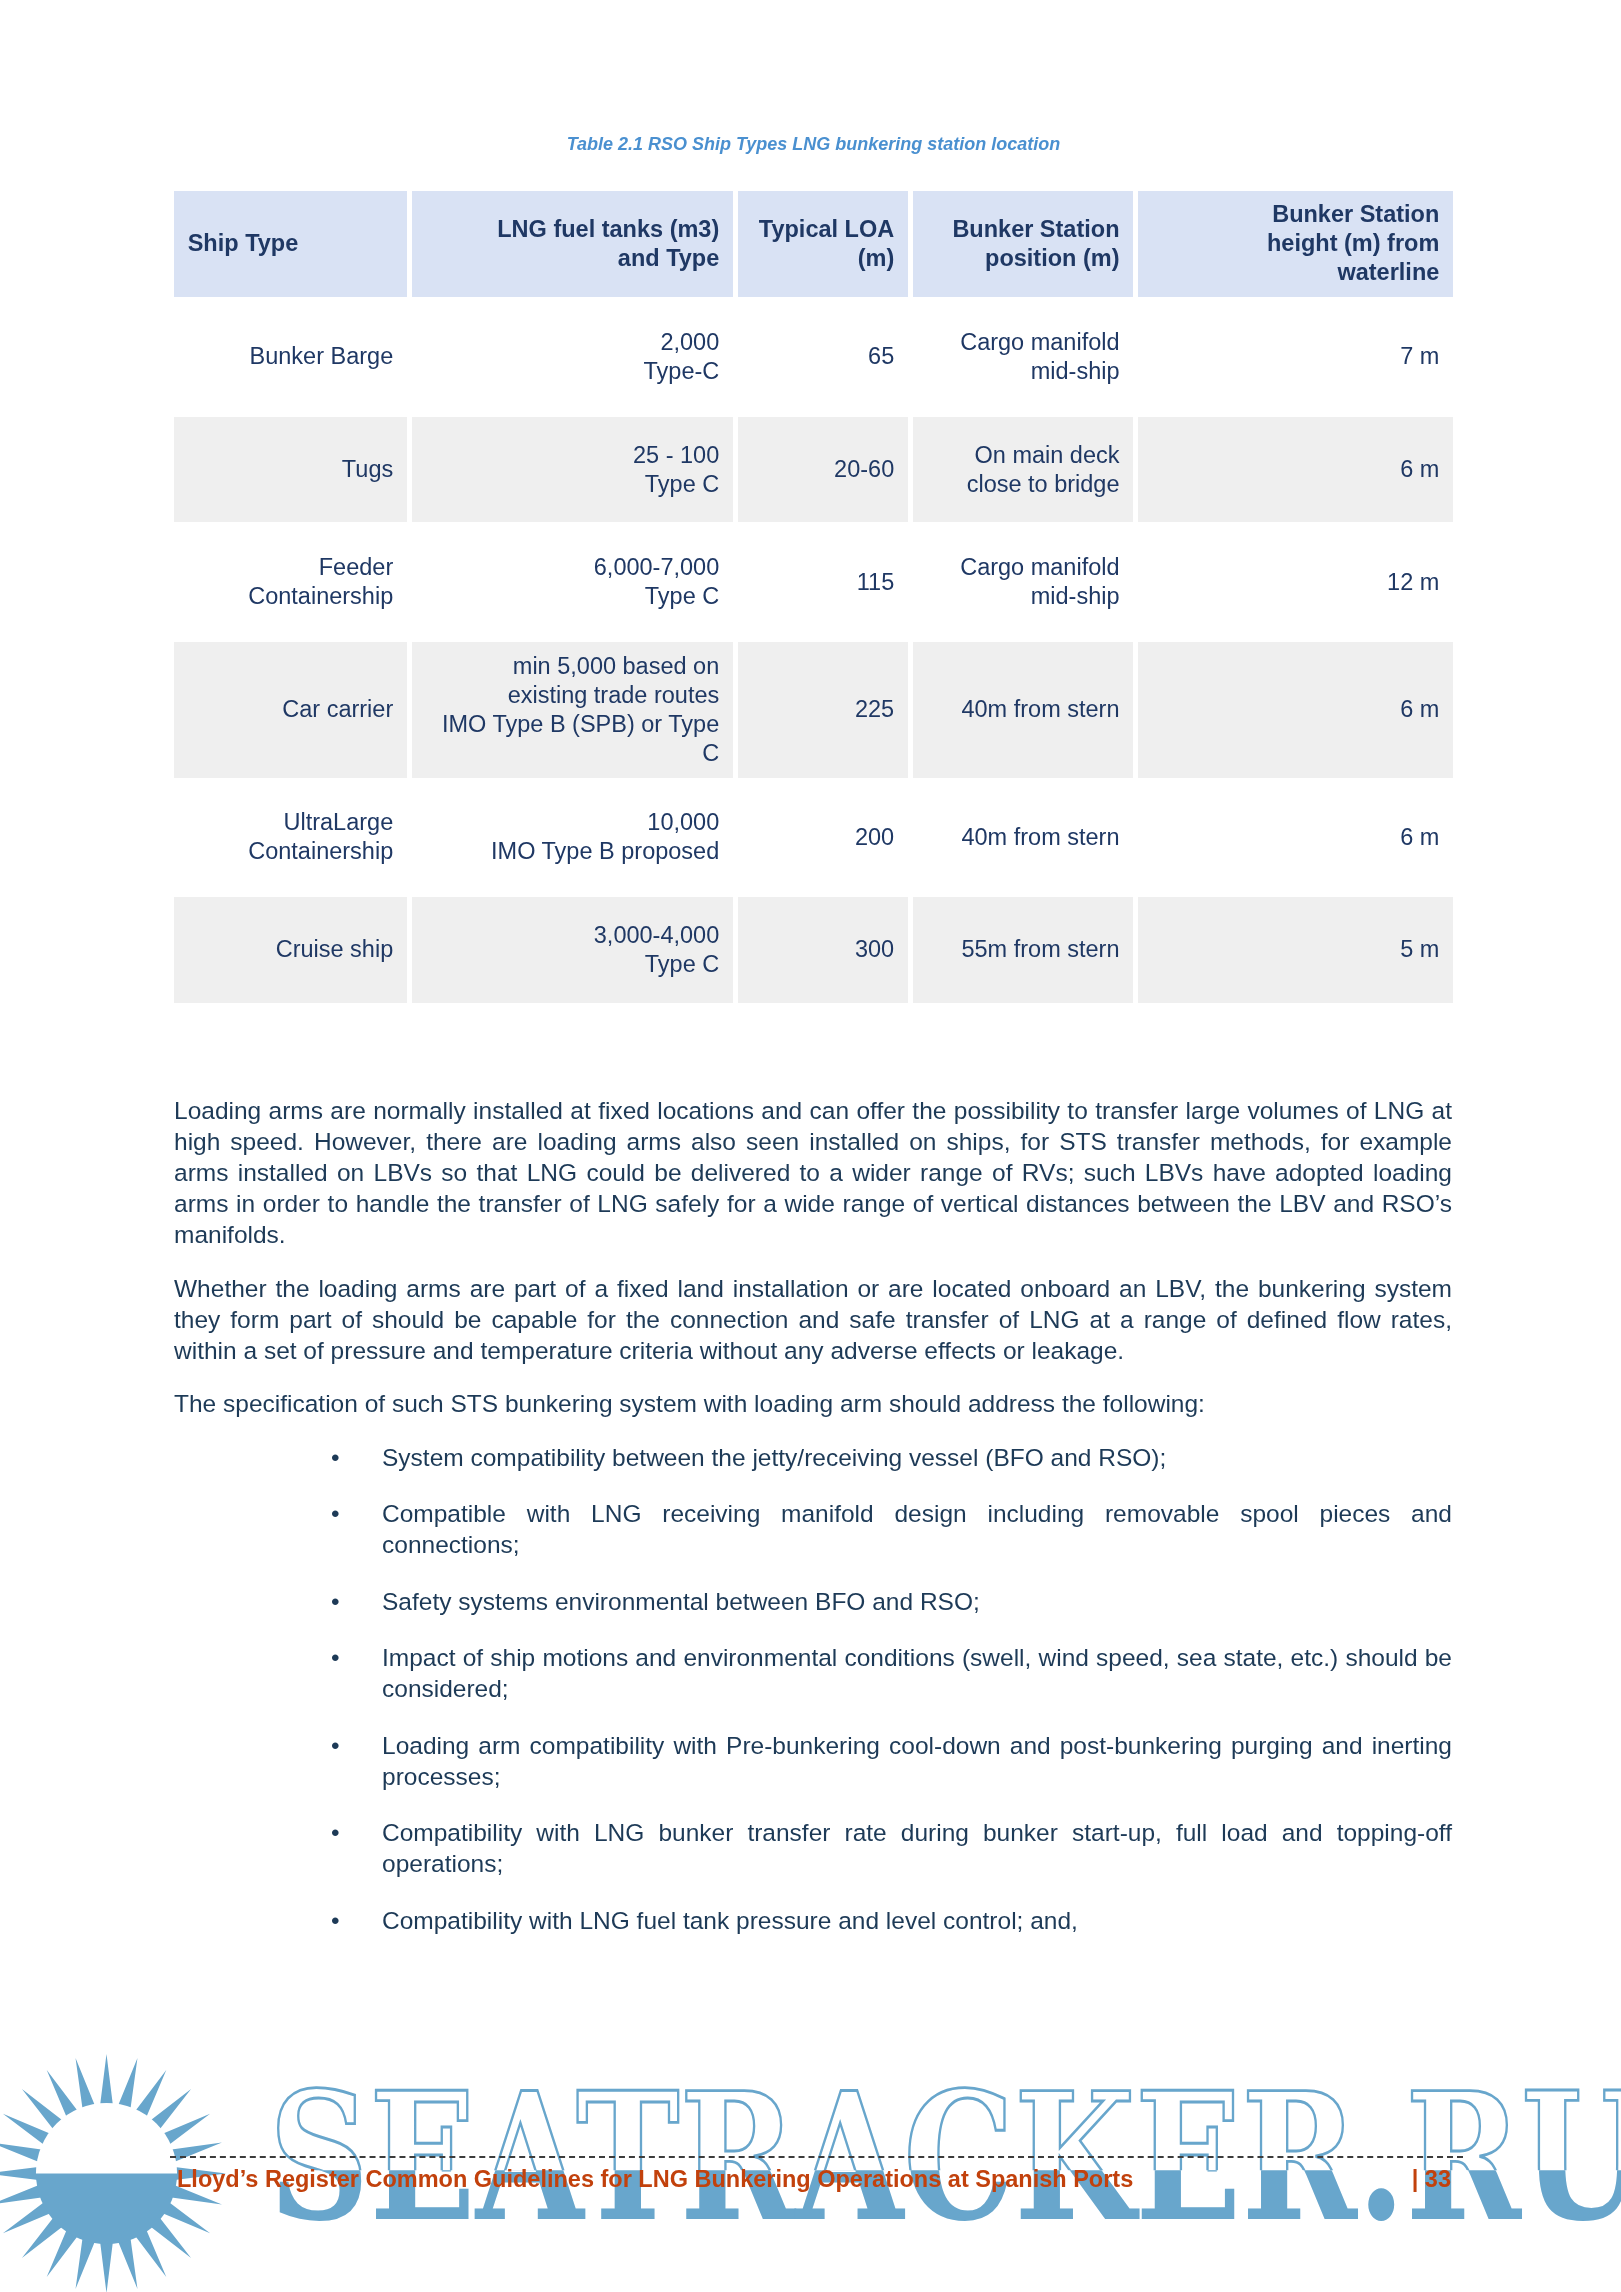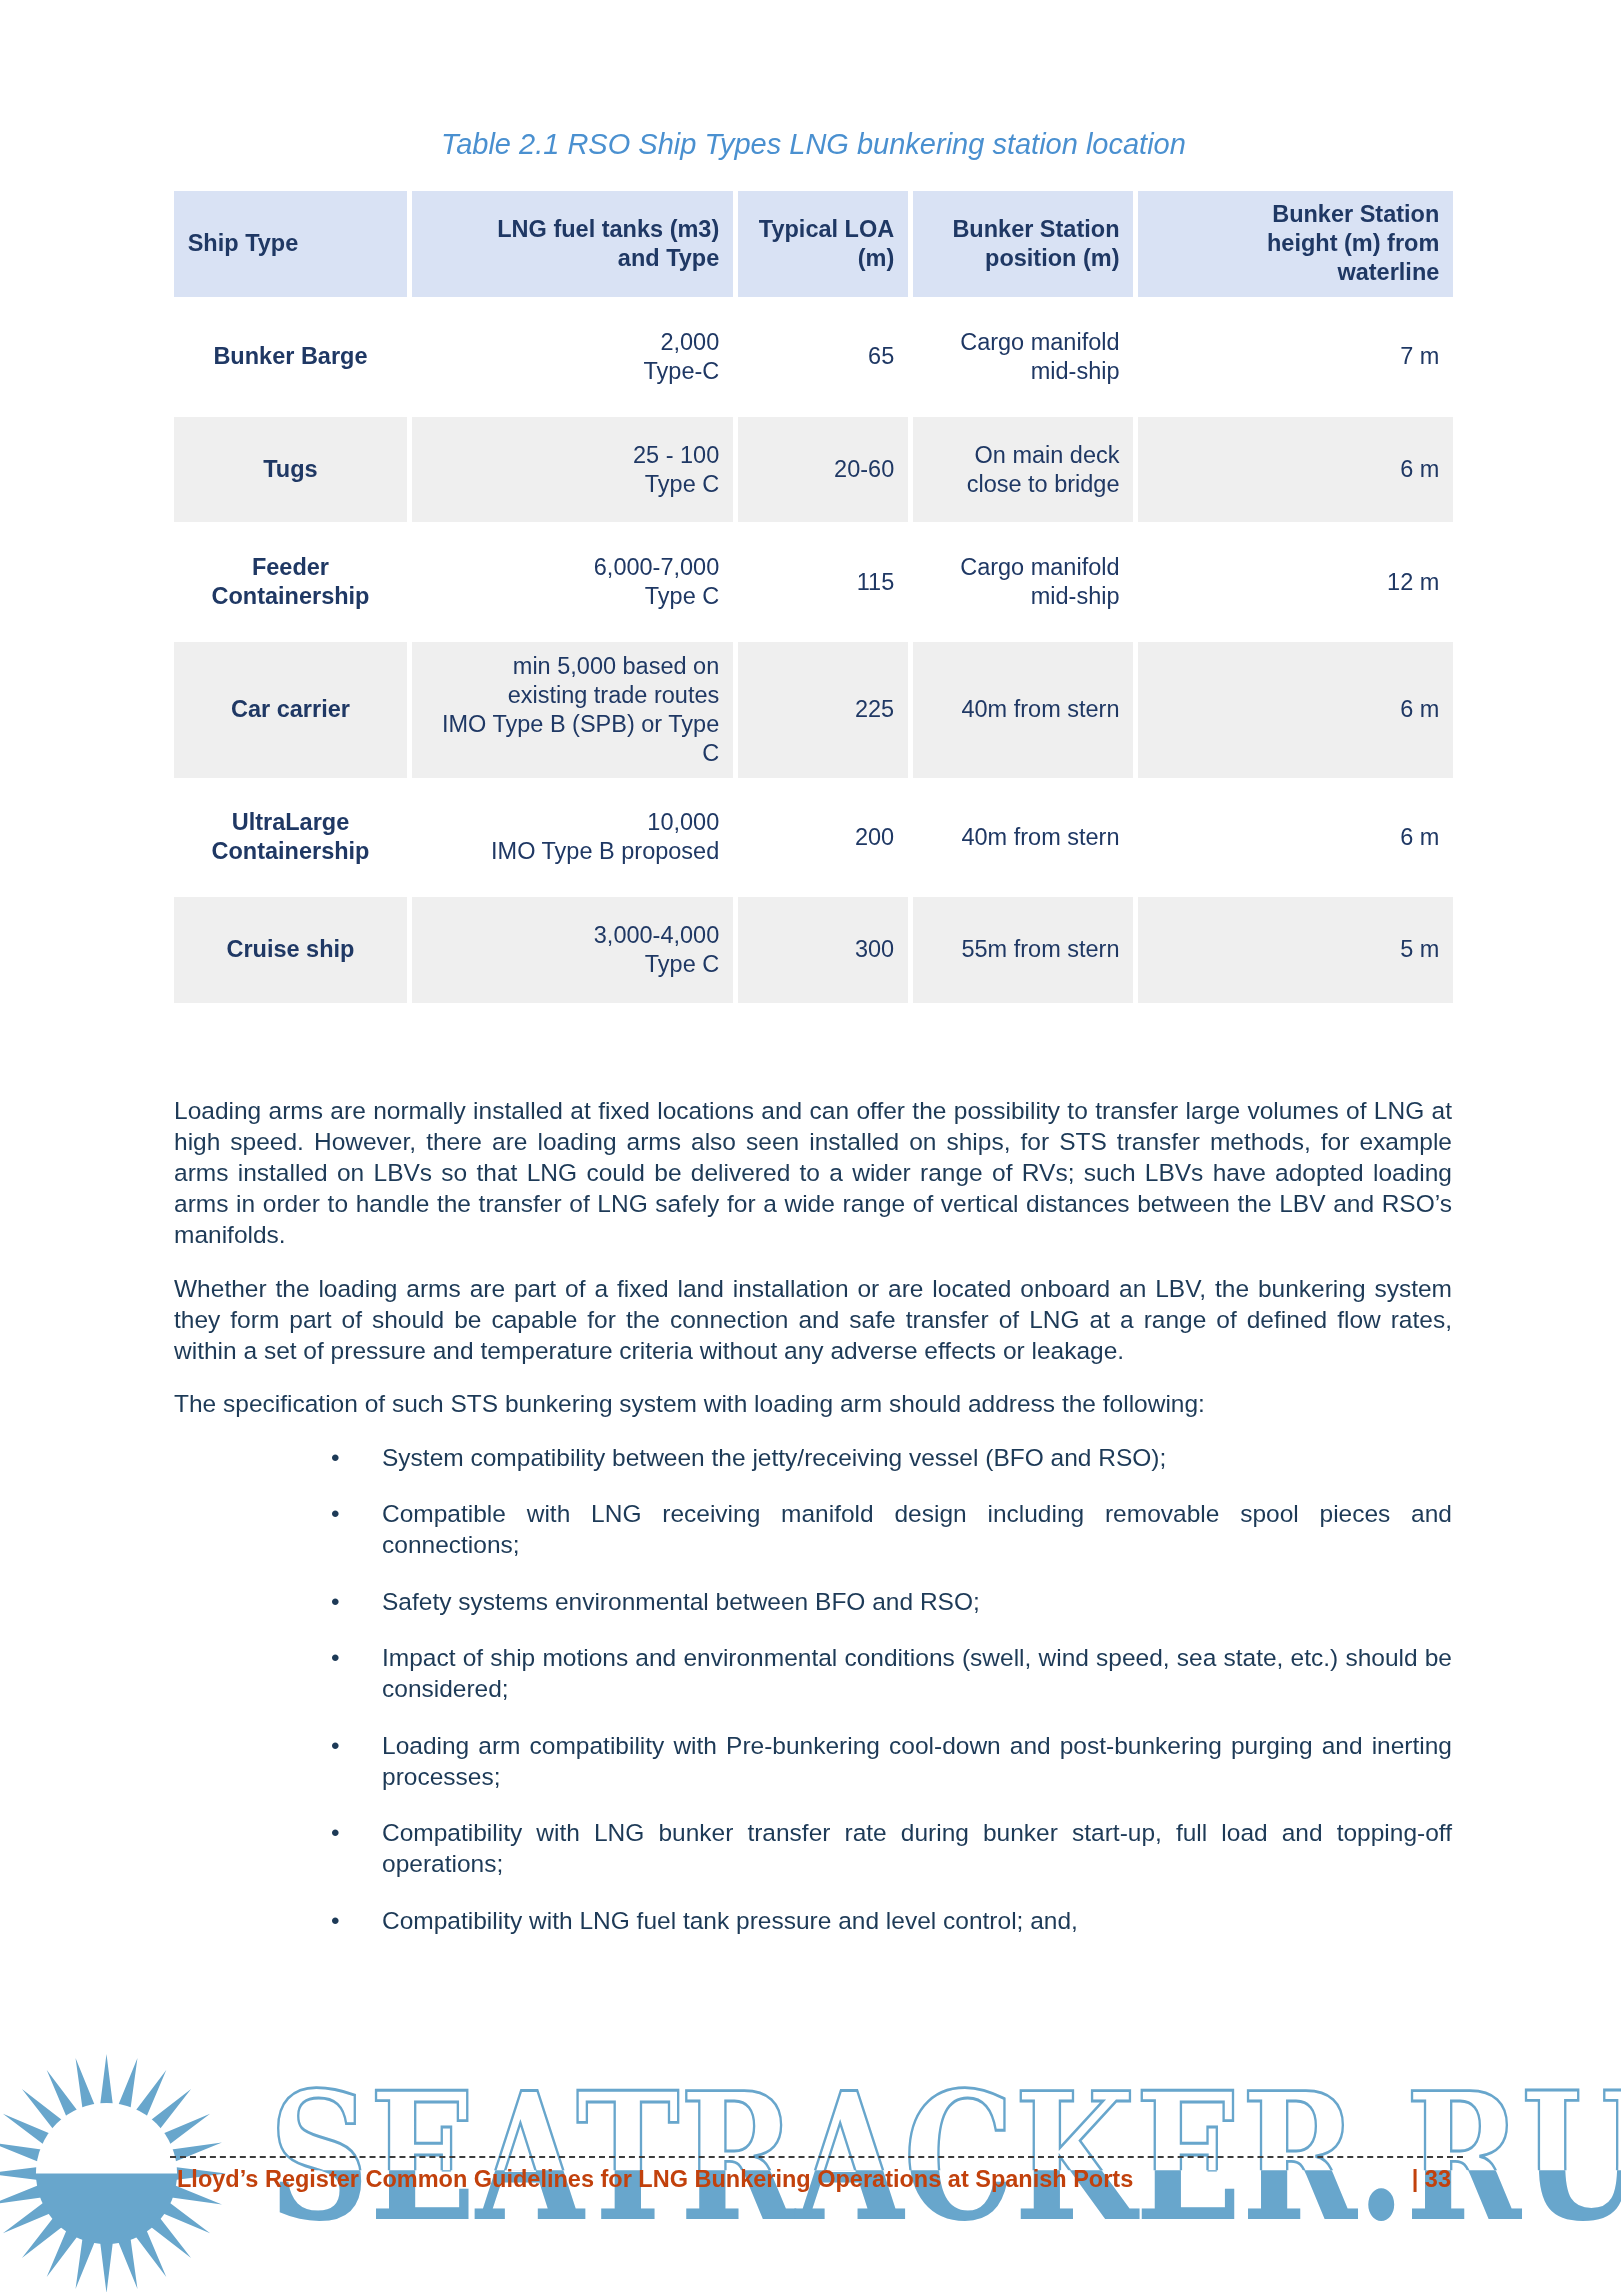--- a/index.html
+++ b/index.html
@@ -16,24 +16,25 @@
   
   .table-block {
     position: absolute;
     left: 169px;
     top: 127px;
     width: 1289px;
   }
   .table-title {
     text-align: center;
     font-style: italic;
-    font-size: 29px;
+    font-size: 18px;
     color: #4a90d0;
     margin: 0 0 21.6px 0;
     line-height: 35px;
+    font-weight: bold;
   }
   table.ship-table {
     width: 100%;
     border-collapse: separate;
     border-spacing: 5.9px 7.8px;
     table-layout: fixed;
   }
   table.ship-table th, table.ship-table td {
     white-space: pre-line;
     vertical-align: middle;
@@ -49,22 +50,22 @@
     text-align: right;
   }
   table.ship-table th:first-child { text-align: left; margin-left: 46px; }
   table.ship-table td {
     height: 86px;
     text-align: right;
     color: #1f3864;
     background: #ffffff;
   }
   table.ship-table td:first-child {
-    text-align: center;
-    font-weight: bold;
+    text-align: right;
+    font-weight: normal;
   }
   table.ship-table tbody tr:nth-child(even) td { background: #efefef; }
 
   
   .body-block {
     position: absolute;
     left: 174px;
     top: 1095px;
     width: 1278px;
     font-size: 24.5px;

